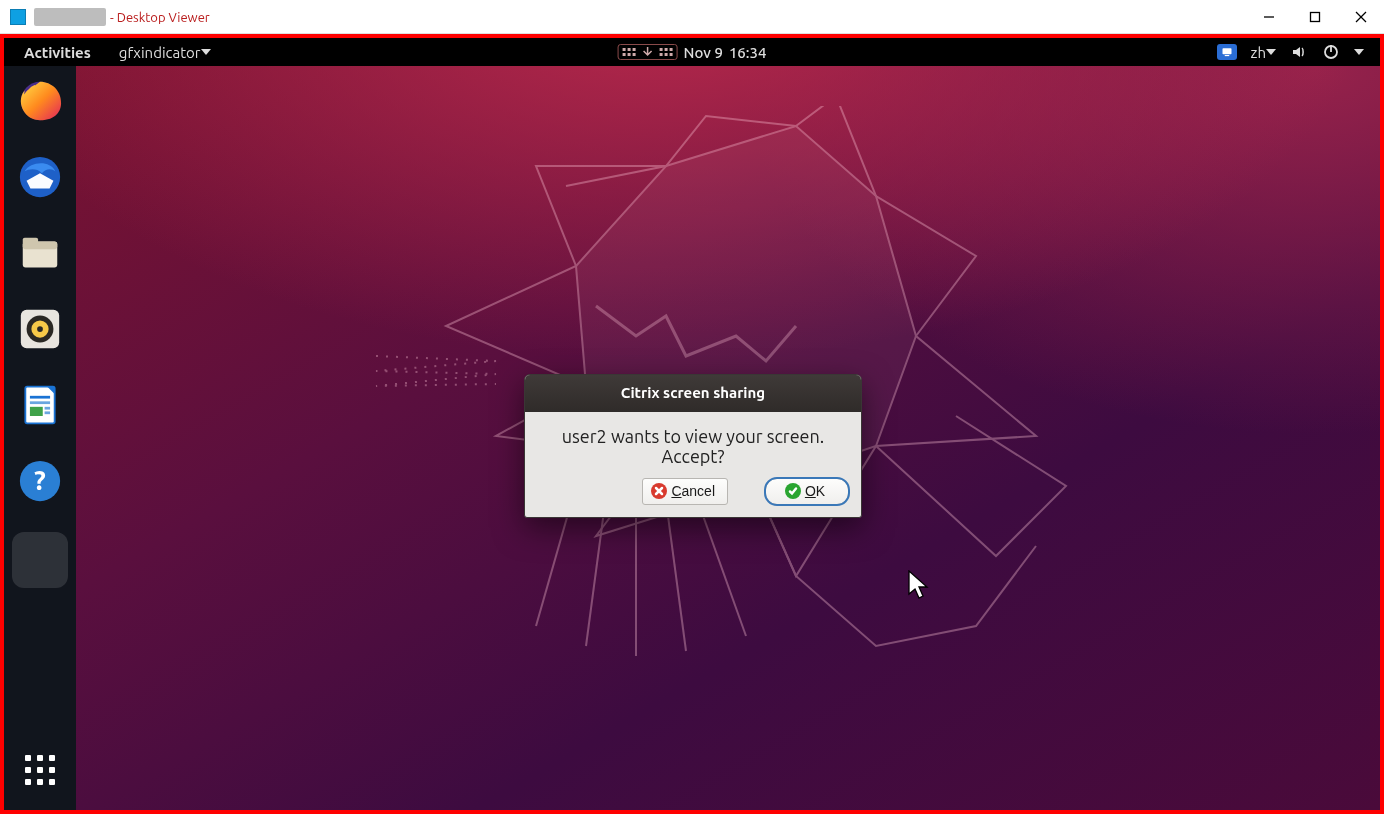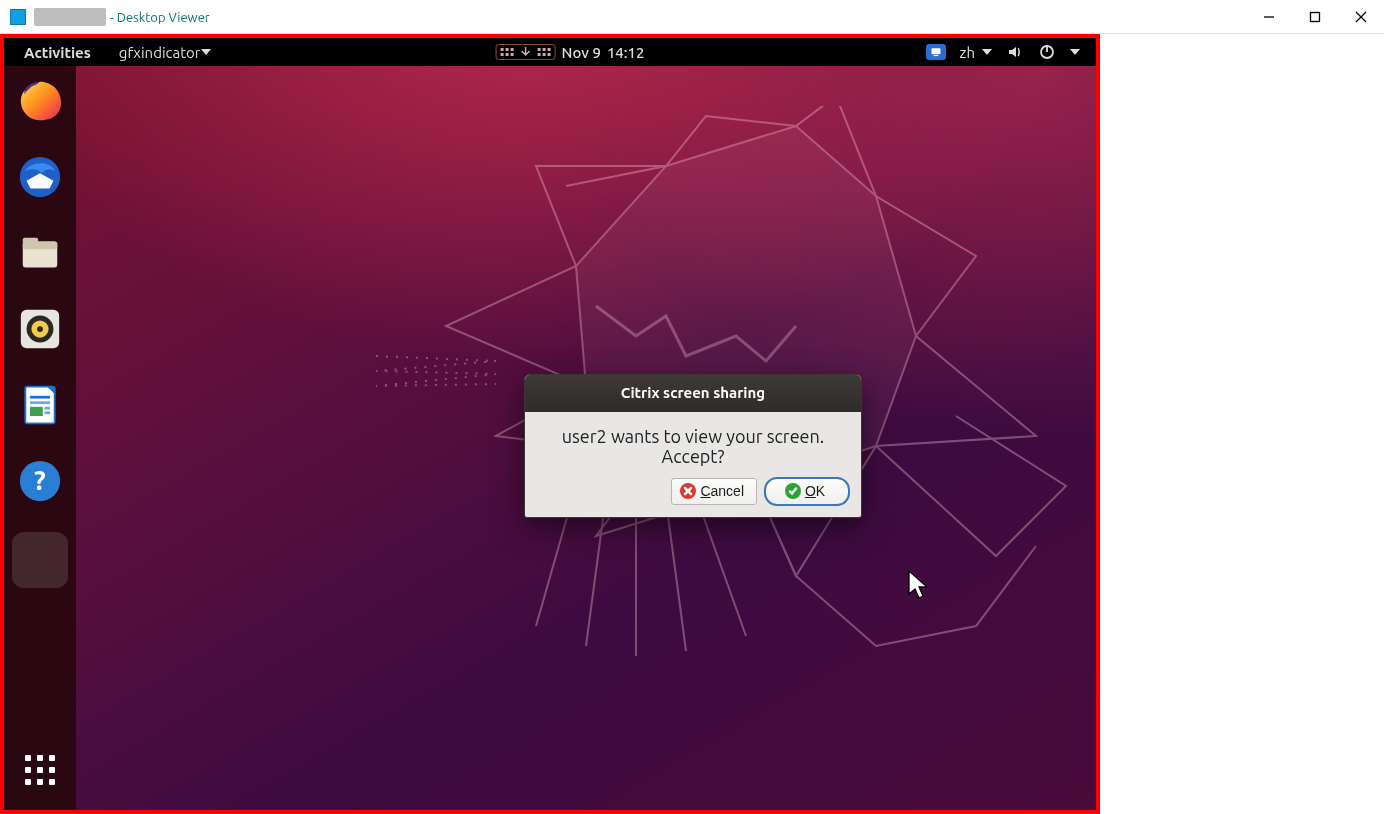--- a/index.html
+++ b/index.html
@@ -12,21 +12,21 @@
   }
 
   
   .win-titlebar {
     height: 34px;
     display: flex;
     align-items: center;
     background: #fff;
     border-bottom: 1px solid #e0e0e0;
     font-size: 13px;
-    color: #0f766e;
+    color: #b91c1c;
   }
   .win-titlebar .app-icon {
     width: 16px; height: 16px;
     background: #0ea0e2;
     border: 1px solid #0b7db4;
     margin: 0 8px 0 10px;
   }
   .win-titlebar .blur {
     width: 72px; height: 18px;
     background: #bdbdbd;
@@ -39,44 +39,44 @@
     width: 46px; height: 34px;
     display: flex; align-items: center; justify-content: center;
     cursor: pointer;
   }
   .win-ctrl svg { width: 12px; height: 12px; stroke: #000; stroke-width: 1.3; fill: none; }
 
   
   .viewer-frame {
     position: absolute;
     top: 34px; left: 0;
-    width: 1100px;
+    width: 1384px;
     height: 780px;
     border: 4px solid #ff0000;
-    background: #b91c1c;
+    background: #0f766e;
   }
 
   
   .gnome-top {
     height: 28px;
     background: #000;
     display: flex;
     align-items: center;
     color: #ddd;
     font-size: 15px;
     padding: 0 6px;
     position: relative;
   }
   .gnome-top .activities { padding: 0 14px; font-weight: 600; cursor: pointer; }
   .gnome-top .app-menu { padding: 0 14px; display: flex; align-items: center; cursor: pointer; }
   .gnome-top .clock {
     position: absolute;
     left: 50%; transform: translateX(-50%);
     font-weight: 500;
-    display: flex; align-items: center; gap: 6px; margin-left: 20px;
+    display: flex; align-items: center; gap: 6px;
   }
   .clock .toolbar-notch {
     display: flex; gap: 6px; align-items: center;
     border: 1px solid #8a4a4a;
     border-radius: 3px;
     padding: 1px 4px;
   }
   .dots6 {
     display: grid;
     grid-template-columns: repeat(3,3px);
@@ -196,20 +196,21 @@
     display: inline-flex; align-items: center; gap: 4px;
     border: 1px solid #b8b6b2;
     background: linear-gradient(#fdfdfc,#f0efed);
     padding: 4px 12px 5px 8px;
     border-radius: 3px;
     font-size: 14px;
     color: #1a1a1a;
     cursor: pointer;
     min-width: 84px;
     justify-content: center;
+    margin-left: 29px;
   }
   .dlg-btn.primary {
     outline: 2px solid #3a78b8;
     outline-offset: -1px;
     border-radius: 12px;
   }
   .dlg-btn .ic {
     width: 16px; height: 16px; border-radius: 50%;
     display:flex;align-items:center;justify-content:center;
   }
@@ -269,31 +270,31 @@
         <span class="dots6">
             <span></span>
             <span></span>
             <span></span>
             <span></span>
             <span></span>
             <span></span>
           </span>
       </span>
       <span>Nov 9</span>
-      <span>14:12</span>
+      <span>16:34</span>
     </div>
 
     <div class="sys-area">
       <span class="screen-badge">
         <svg viewBox="0 0 16 16" width="12" height="12">
             <rect x="2" y="3" width="12" height="8" rx="1" fill="#fff"></rect>
             <rect x="5" y="12" width="6" height="1.5" fill="#fff"></rect>
           </svg>
       </span>
-      <span style="display:flex;align-items:center;gap:7px">
+      <span style="display:flex;align-items:center;gap:0">
         <span>zh</span>
         <span class="tri-down"></span>
       </span>
       <span class="sys-icon">
         <svg viewBox="0 0 18 18">
             <path d="M3 7v4h3l4 3V4L6 7H3z"></path>
             <path d="M12 5c1.5 1 1.5 7 0 8" stroke="#ddd" stroke-width="1.5" fill="none"></path>
           </svg>
       </span>
       <span class="sys-icon">

